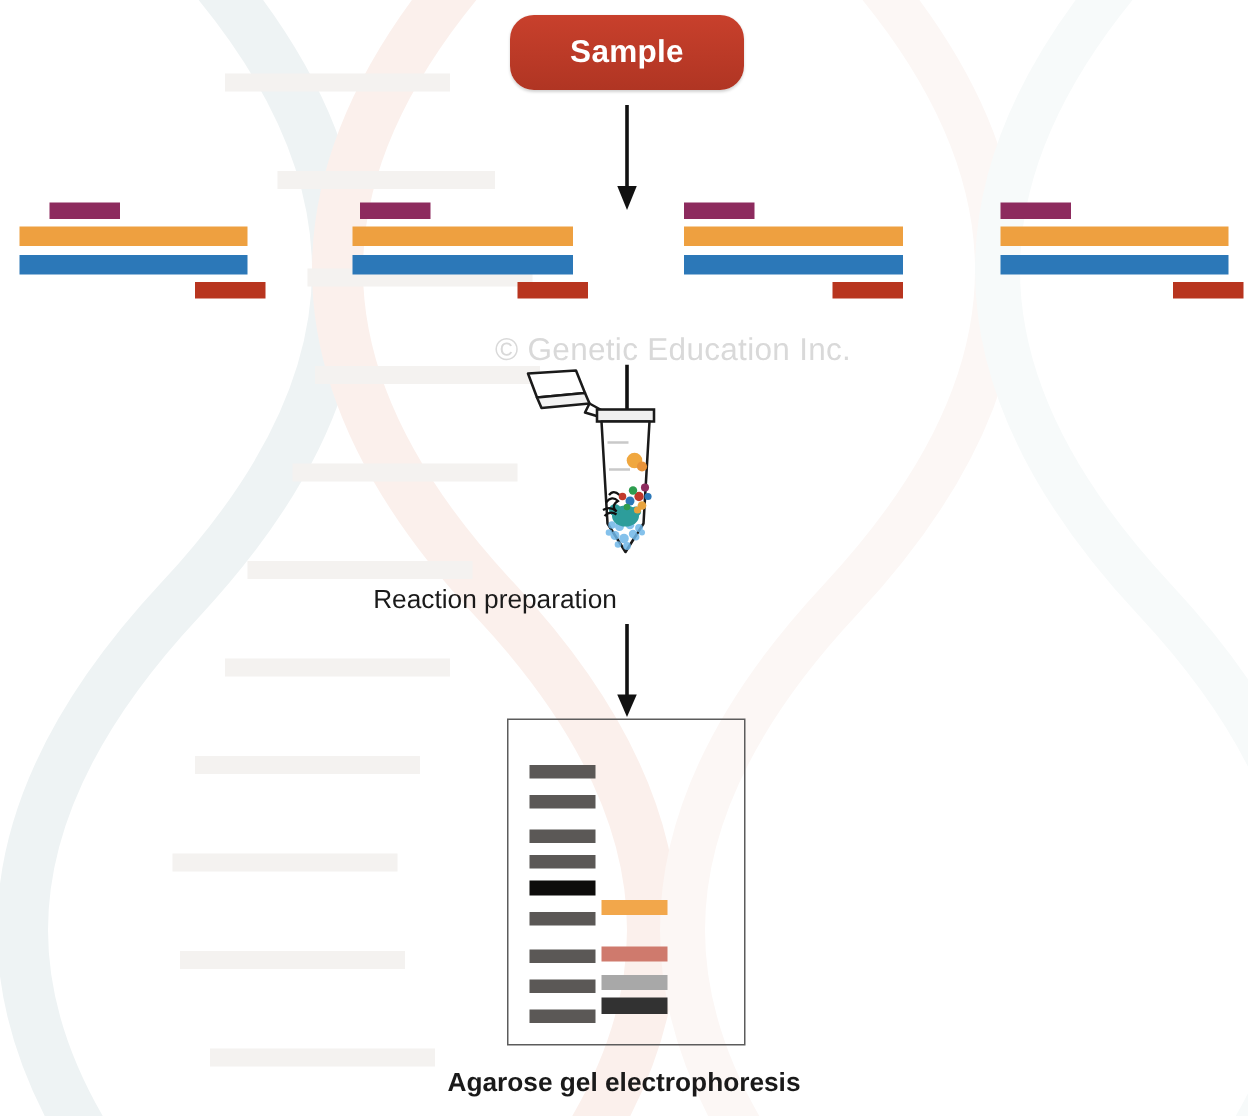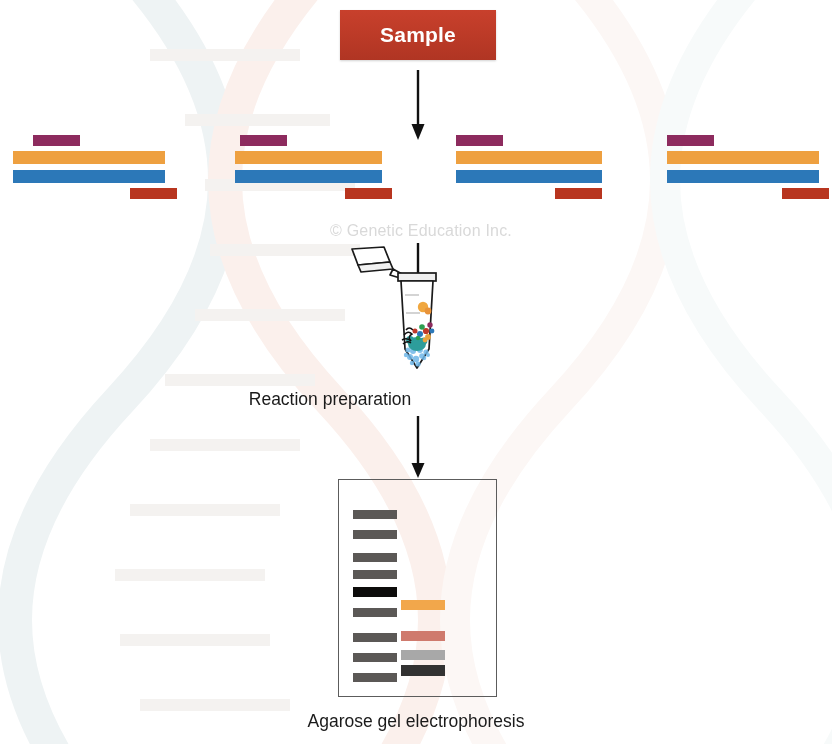--- a/index.html
+++ b/index.html
@@ -24,21 +24,21 @@
     left: 0; top: 0;
     width: 832px; height: 744px;
     pointer-events: none;
   }
 
   
   #sample-pill {
     position: absolute;
     left: 340px; top: 10px;
     width: 156px; height: 50px;
-    border-radius: 0;
+    border-radius: 16px;
     background: linear-gradient(180deg, #c8402c 0%, #bb3a27 55%, #b03523 100%);
     box-shadow: 0 1px 2px rgba(0,0,0,0.18);
     display: flex;
     align-items: center;
     justify-content: center;
     color: #ffffff;
     font-size: 21px;
     font-weight: bold;
     letter-spacing: 0.2px;
   }
@@ -74,21 +74,21 @@
     border: 1.6px solid #5c5c5c;
     background: transparent;
     box-sizing: border-box;
   }
   .gel-band { position: absolute; }
 
   
   #watermark {
     position: absolute;
     left: 330px; top: 222px;
-    font-size: 16px;
+    font-size: 21px;
     color: #d9d9d9;
     white-space: nowrap;
     letter-spacing: 0.2px;
   }
 </style>
 </head>
 <body>
 
 <div id="canvas">
 
@@ -246,17 +246,17 @@
         <div class="gel-band" style="left: 0px; top: 193px; width: 44px; height: 9px; background: rgb(91, 88, 86);"></div>
       </div>
     <div id="sample-lane" style="position:absolute; left:62px; top:0; width:48px; height:100%;">
         <div class="gel-band" style="left: 0px; top: 120px; width: 44px; height: 10px; background: rgb(242, 167, 75);"></div>
         <div class="gel-band" style="left: 0px; top: 151px; width: 44px; height: 10px; background: rgb(207, 122, 109);"></div>
         <div class="gel-band" style="left: 0px; top: 170px; width: 44px; height: 10px; background: rgb(168, 168, 168);"></div>
         <div class="gel-band" style="left: 0px; top: 185px; width: 44px; height: 11px; background: rgb(50, 50, 50);"></div>
       </div>
   </div>
 
-  <div class="caption" style="left:0; top:711px; width:832px;">
+  <div class="caption" style="left:0; top:711px; width:832px;font-weight:bold;">
     <span>Agarose gel electrophoresis</span>
   </div>
 
 </div>
 
 </body></html>

